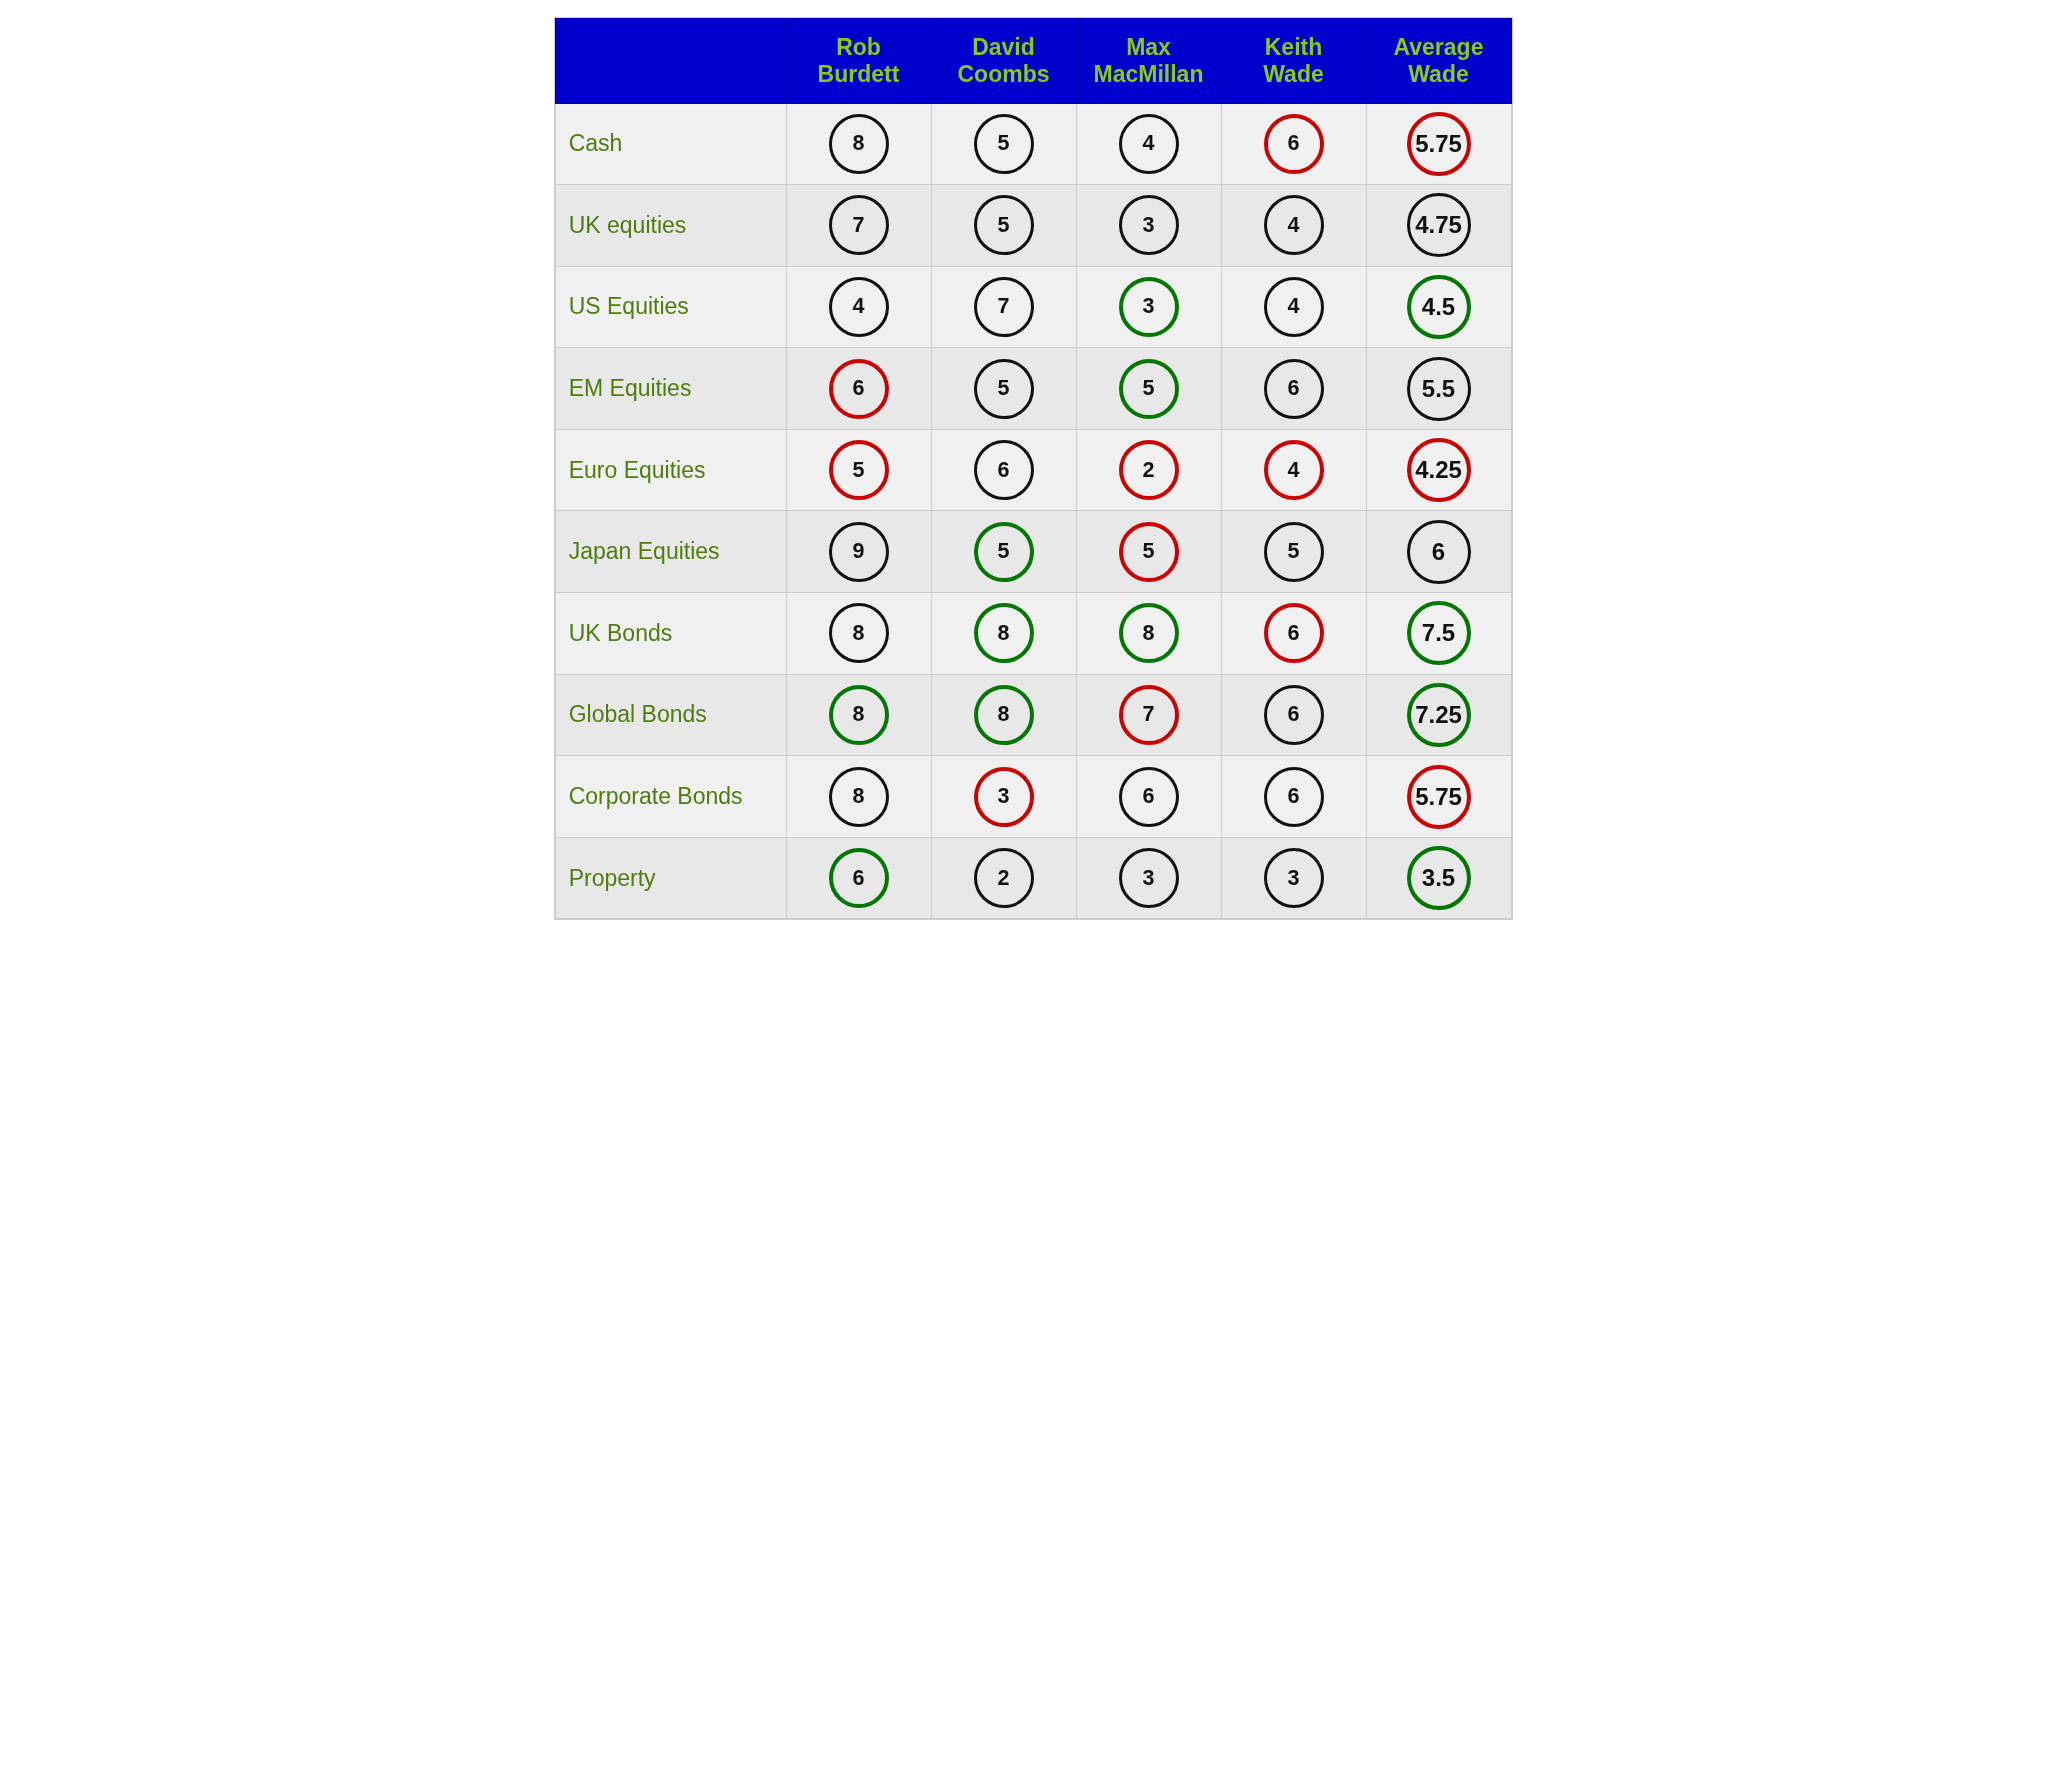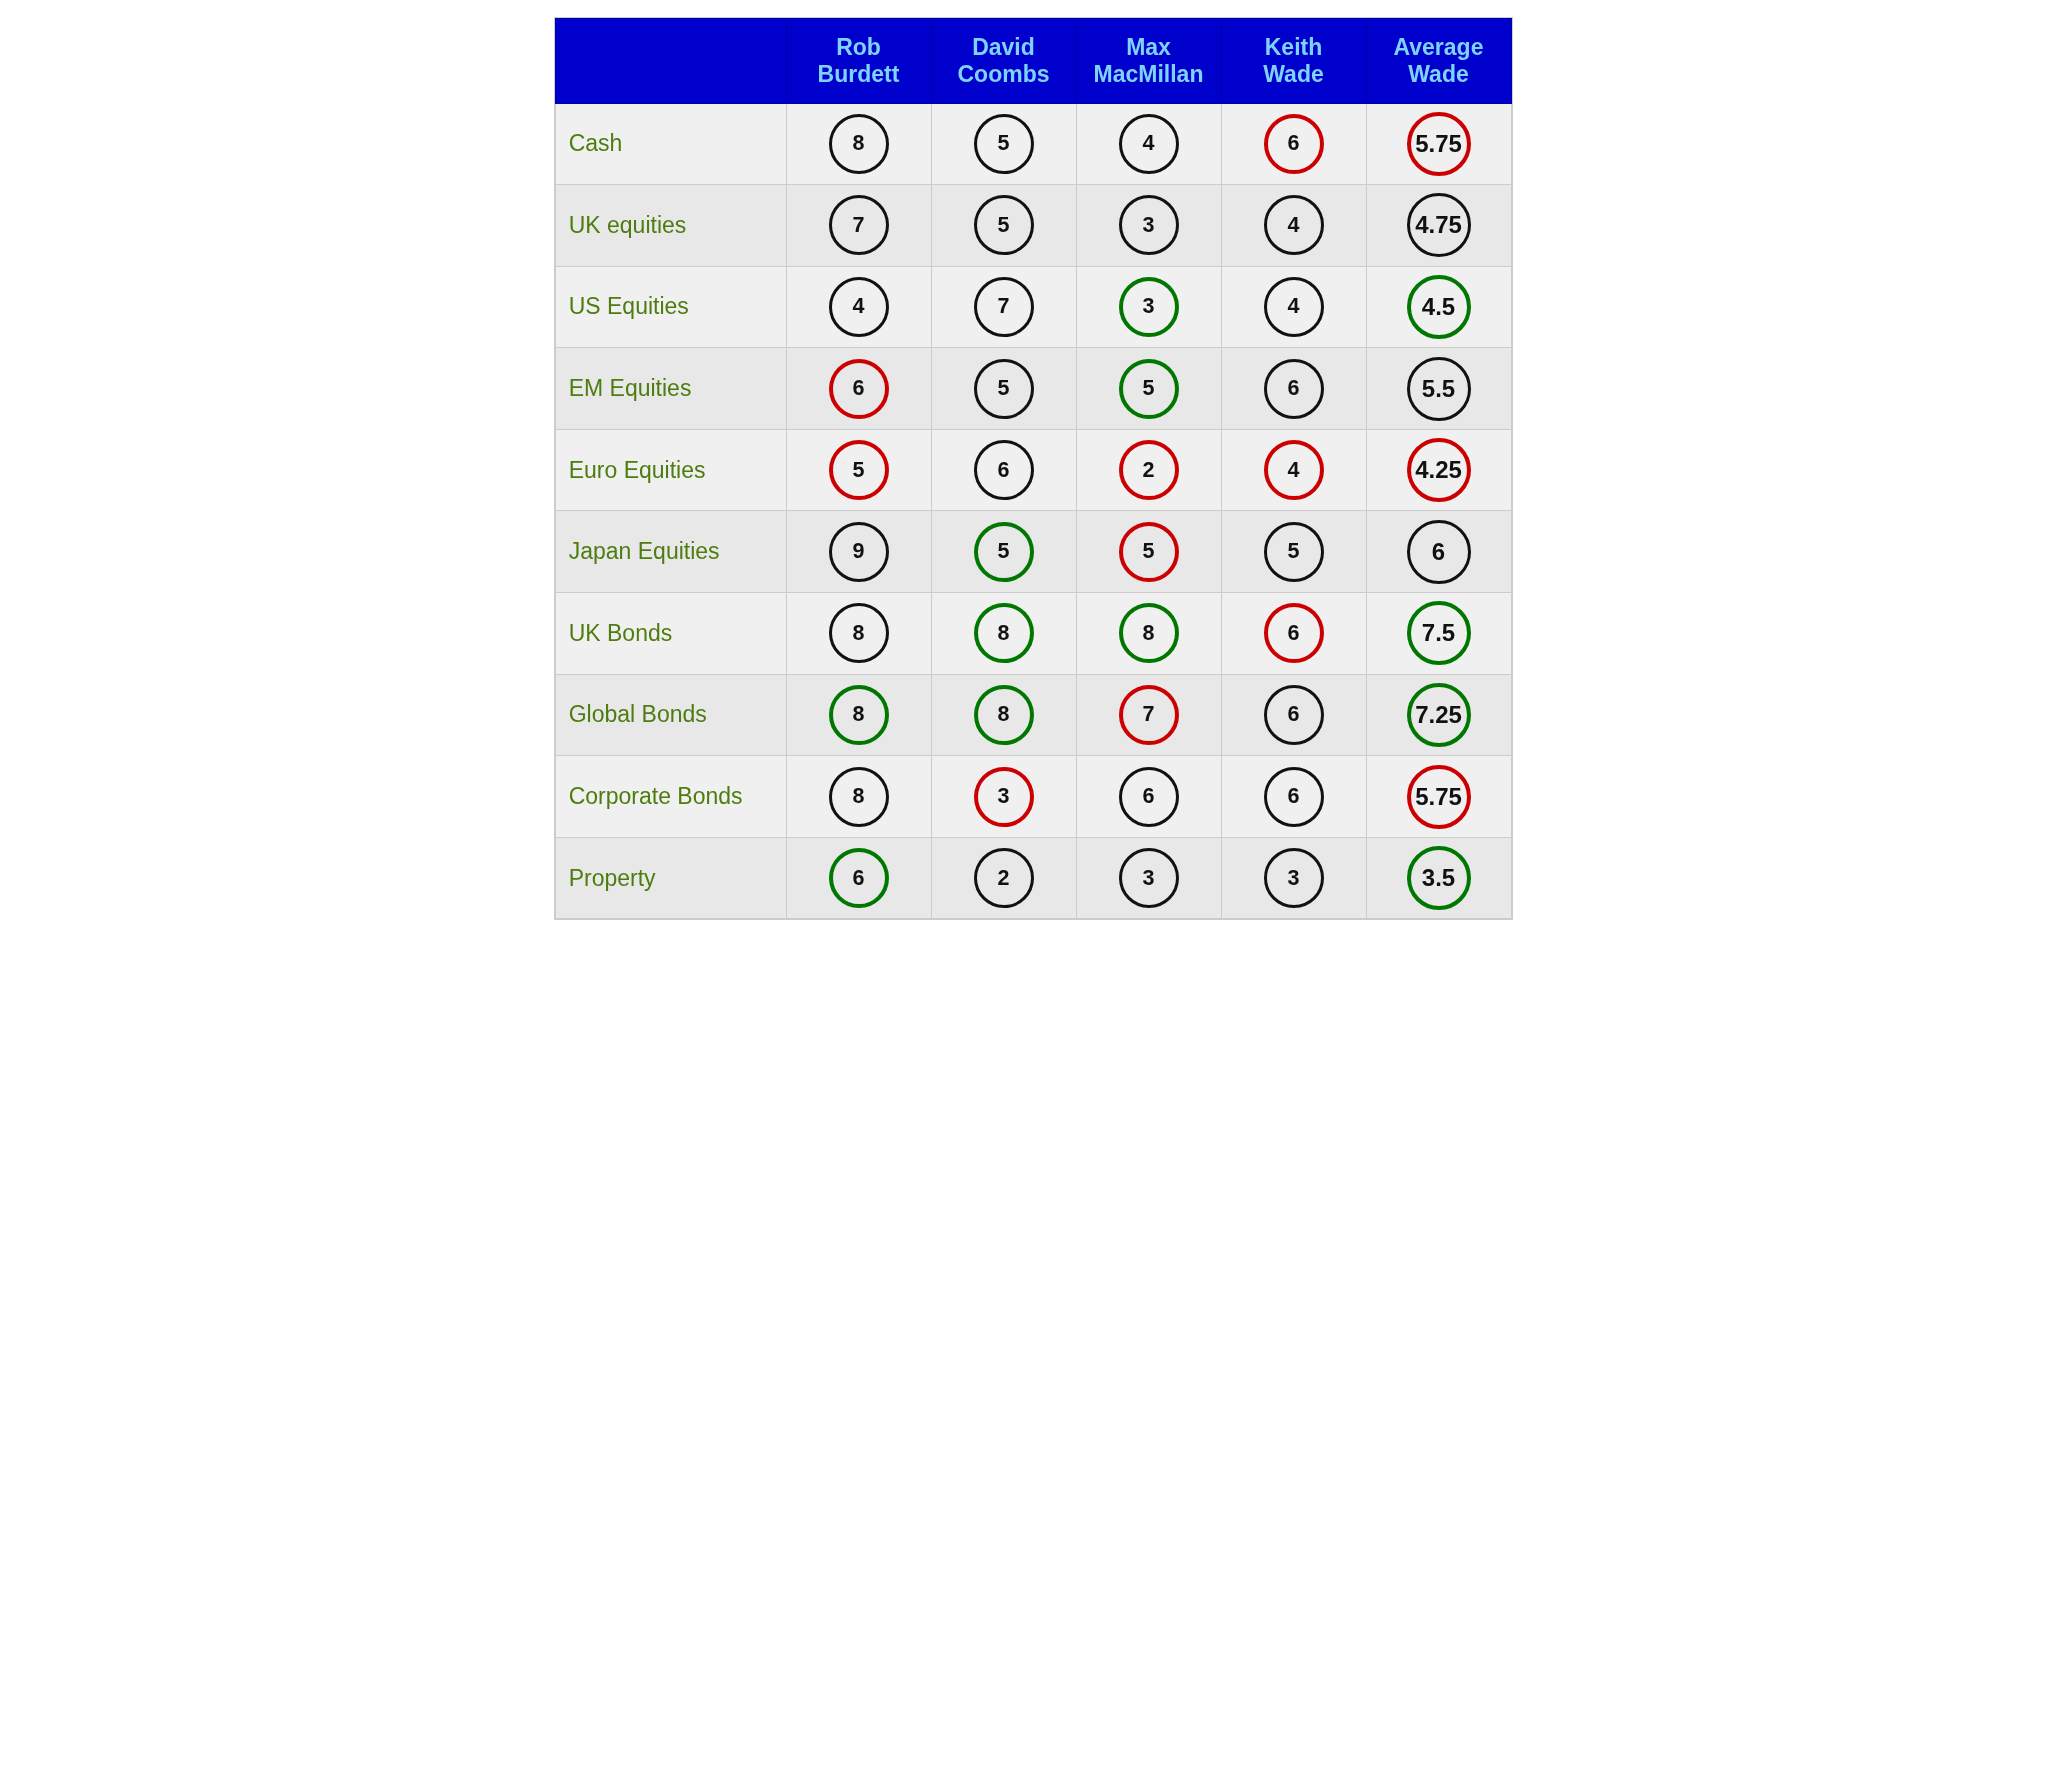--- a/index.html
+++ b/index.html
@@ -15,21 +15,21 @@
       width: 959px;
       border: 1.7px solid #ccc;
       border-collapse: collapse;
     }
     table {
       width: 100%;
       border-collapse: collapse;
     }
     thead tr th {
       background-color: #0000cc;
-      color: #7dd3fc;
+      color: #84cc16;
       font-size: 23px;
       font-weight: bold;
       padding: 15px 13.2px;
       text-align: left;
       border: 1.7px solid #0000aa;
       vertical-align: top;
     }
     thead tr th:first-child {
       width: 231px;
     }

